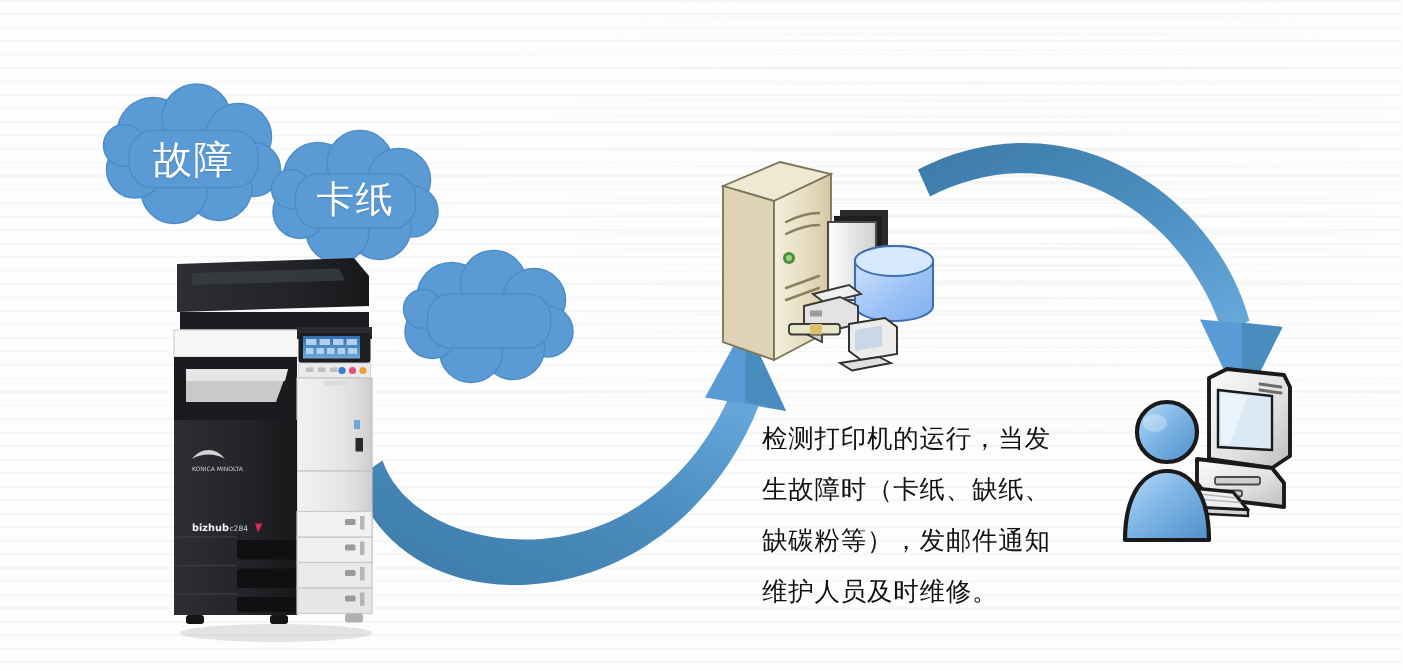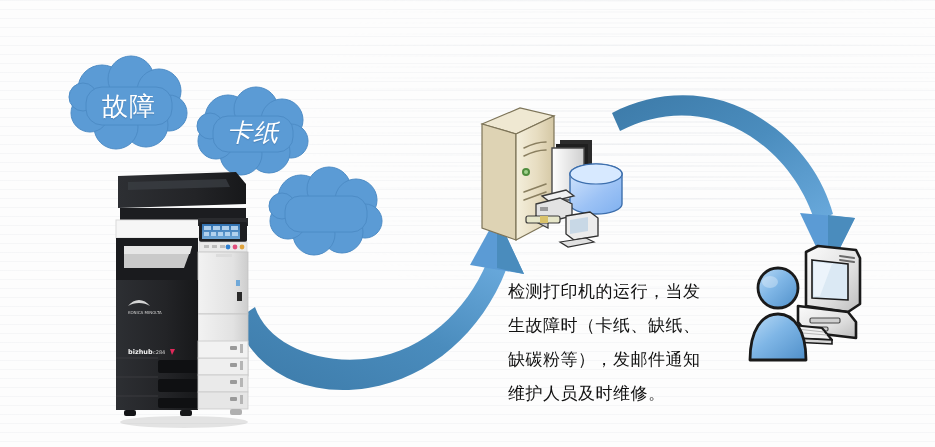--- a/index.html
+++ b/index.html
@@ -75,21 +75,21 @@
   
   #user-group { position: absolute; left: 748px; top: 242px; width: 150px; height: 135px; }
 
   
   #caption {
     position: absolute;
     left: 508px;
     top: 276px;
     width: 240px;
     color: #111111;
-    font-family: Liberation Mono, monospace;
+    font-family: Liberation Serif, serif;
     font-size: 17px;
     line-height: 34px;
     letter-spacing: .5px;
     white-space: pre-line;
   }
 
   
   #arrows { position: absolute; inset: 0; pointer-events: none; }
 </style>
 </head>
@@ -147,21 +147,21 @@
         <circle cx="78" cy="70" r="22"></circle>
         <circle cx="48" cy="72" r="22"></circle>
         <circle cx="22" cy="58" r="19"></circle>
         <circle cx="15" cy="42" r="14"></circle>
         <rect x="18" y="32" width="86" height="38" rx="16"></rect>
       </g>
     </svg>
     <div class="cloud-label" style="top:34px; font-size:26px;">故障</div>
   </div>
 
-  <div class="cloud" style="left:196px; top:86px; width:114px; height:92px;font-style:italic;">
+  <div class="cloud" style="left:180px; top:86px; width:114px; height:92px;">
     <svg viewBox="0 0 114 92" width="114" height="92">
       <g fill="#5b9bd5" stroke="#4d8cc6" stroke-width="1">
         <circle cx="32" cy="32" r="23"></circle>
         <circle cx="60" cy="23" r="22"></circle>
         <circle cx="86" cy="34" r="21"></circle>
         <circle cx="95" cy="55" r="17"></circle>
         <circle cx="73" cy="66" r="21"></circle>
         <circle cx="45" cy="68" r="21"></circle>
         <circle cx="20" cy="55" r="18"></circle>
         <circle cx="14" cy="40" r="13"></circle>

